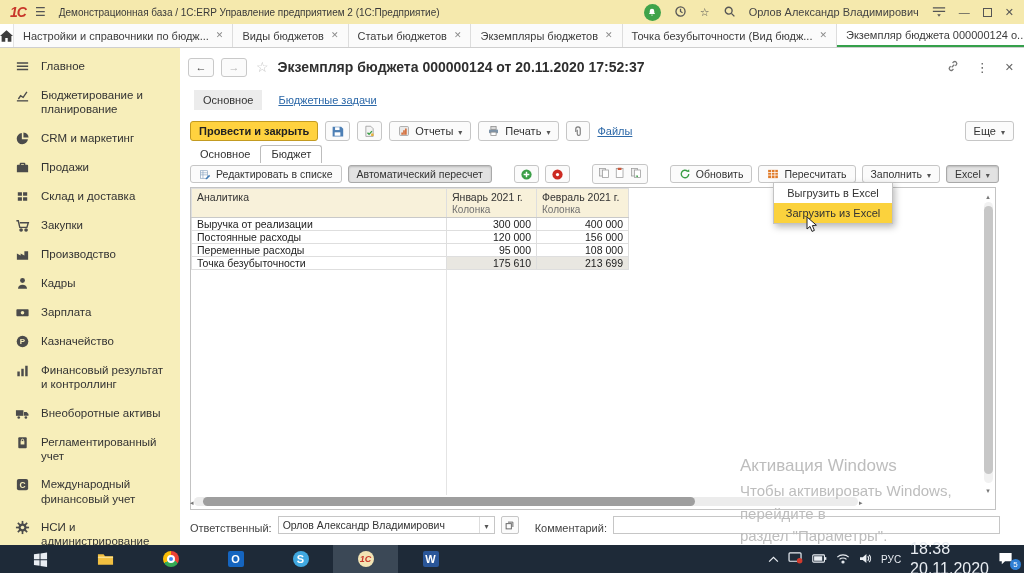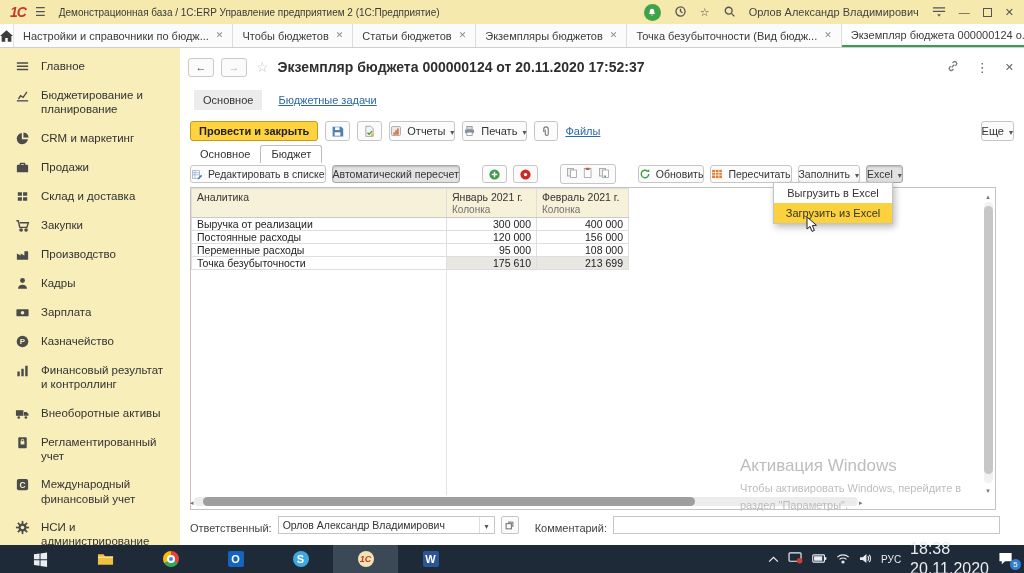--- a/index.html
+++ b/index.html
@@ -44,21 +44,21 @@
   .fav{color:#c3c3c3;font-size:14px;margin:0 2px}
   .doc-title{font-size:14px;font-weight:bold;color:#2f2f2f;white-space:nowrap}
   .hdr-icons{margin-left:auto;display:flex;align-items:center;gap:16px;color:#666}
 
   .doc-nav{position:absolute;top:42px;left:14px;display:flex;align-items:center;gap:16px}
   .nav-pill{background:#ececec;padding:4px 9px;color:#333}
   .lnk{color:#2c68a8;text-decoration:underline}
 
   
   .toolbar1{position:absolute;top:72px;left:10px;right:10px;height:22px;display:flex;align-items:center;gap:7px}
-  .btn{height:20px;border:1px solid #c6c6c6;border-radius:3px;background:#fbfbfb;display:inline-flex;align-items:center;gap:5px;padding:0 0;color:#333;white-space:nowrap}
+  .btn{height:20px;border:1px solid #c6c6c6;border-radius:3px;background:#fbfbfb;display:inline-flex;align-items:center;gap:5px;padding:0 8px;color:#333;white-space:nowrap}
   .btn.primary{background:#ffd23f;border-color:#c39b21;font-weight:bold;color:#222;padding:0 8px}
   .btn.icon-only{padding:0 5px}
   .btn.pressed{background:#e2e2e2;border-color:#a9a9a9;box-shadow:inset 0 1px 2px rgba(0,0,0,.18)}
   .btn-more{margin-left:auto}
   .grp{height:20px;border:1px solid #c6c6c6;border-radius:3px;background:#fbfbfb;display:inline-flex;align-items:center;gap:4px;padding:0 5px}
 
   
   .inner-tabs{position:absolute;top:97px;left:10px;display:flex;align-items:flex-end;height:18px}
   .itab{padding:2px 10px 3px;color:#333}
   .itab.active{border:1px solid #bdbdbd;border-bottom:none;background:#fff;border-radius:3px 3px 0 0}
@@ -89,21 +89,21 @@
 
   
   .dropdown{position:absolute;top:134px;left:593px;width:120px;background:#fff;border:1px solid #c3c3c3;box-shadow:2px 3px 7px rgba(0,0,0,.28);z-index:6}
   .dd-item{padding:4px 8px;text-align:center;color:#333}
   .dd-item.hl{background:#fbd23d}
   .cursor{position:absolute;left:32px;bottom:-13px;z-index:7}
 
   
   .watermark{position:absolute;left:560px;top:408px;color:#bdbdbd;z-index:4;pointer-events:none}
   .watermark .l1{font-size:17px;margin-bottom:4px}
-  .watermark .l2{font-size:11px;line-height:1.5}
+  .watermark .l2{font-size:15px;line-height:1.5}
 
   
   .form-footer{position:absolute;left:10px;right:24px;top:468px;display:flex;align-items:flex-end;gap:6px}
   .fld-label{color:#444;white-space:nowrap}
   .combo{display:flex;align-items:center;height:18px;border:1px solid #c6c6c6;background:#fff}
   .combo input{border:none;outline:none;height:16px;font-size:10.5px;font-family:inherit;padding:0 4px;width:200px;color:#333}
   .combo .cbtn{width:15px;height:16px;display:flex;align-items:center;justify-content:center;border-left:1px solid #ddd}
   .open-btn{width:18px;height:18px;border:1px solid #c6c6c6;border-radius:2px;background:#fbfbfb;display:flex;align-items:center;justify-content:center;color:#666;font-size:9px}
   .comment-input{flex:1;height:18px;border:1px solid #c6c6c6;font-size:10.5px;font-family:inherit;padding:0 4px;outline:none}
 
@@ -165,21 +165,21 @@
   <div class="home-tab">
     <svg width="13" height="12" viewBox="0 0 16 14" fill="#3d3d3d">
         <path d="M8 0L0 7h2v7h4.5V9.5h3V14H14V7h2z"></path>
       </svg>
   </div>
   <div class="tab">
     <span>Настройки и справочники по бюдж...</span>
       <span class="gi gi-x close"></span>
   </div>
   <div class="tab">
-    <span>Чтобы  бюджетов</span>
+    <span>Виды  бюджетов</span>
       <span class="gi gi-x close"></span>
   </div>
   <div class="tab">
     <span>Статьи бюджетов</span>
       <span class="gi gi-x close"></span>
   </div>
   <div class="tab">
     <span>Экземпляры бюджетов</span>
       <span class="gi gi-x close"></span>
   </div>

